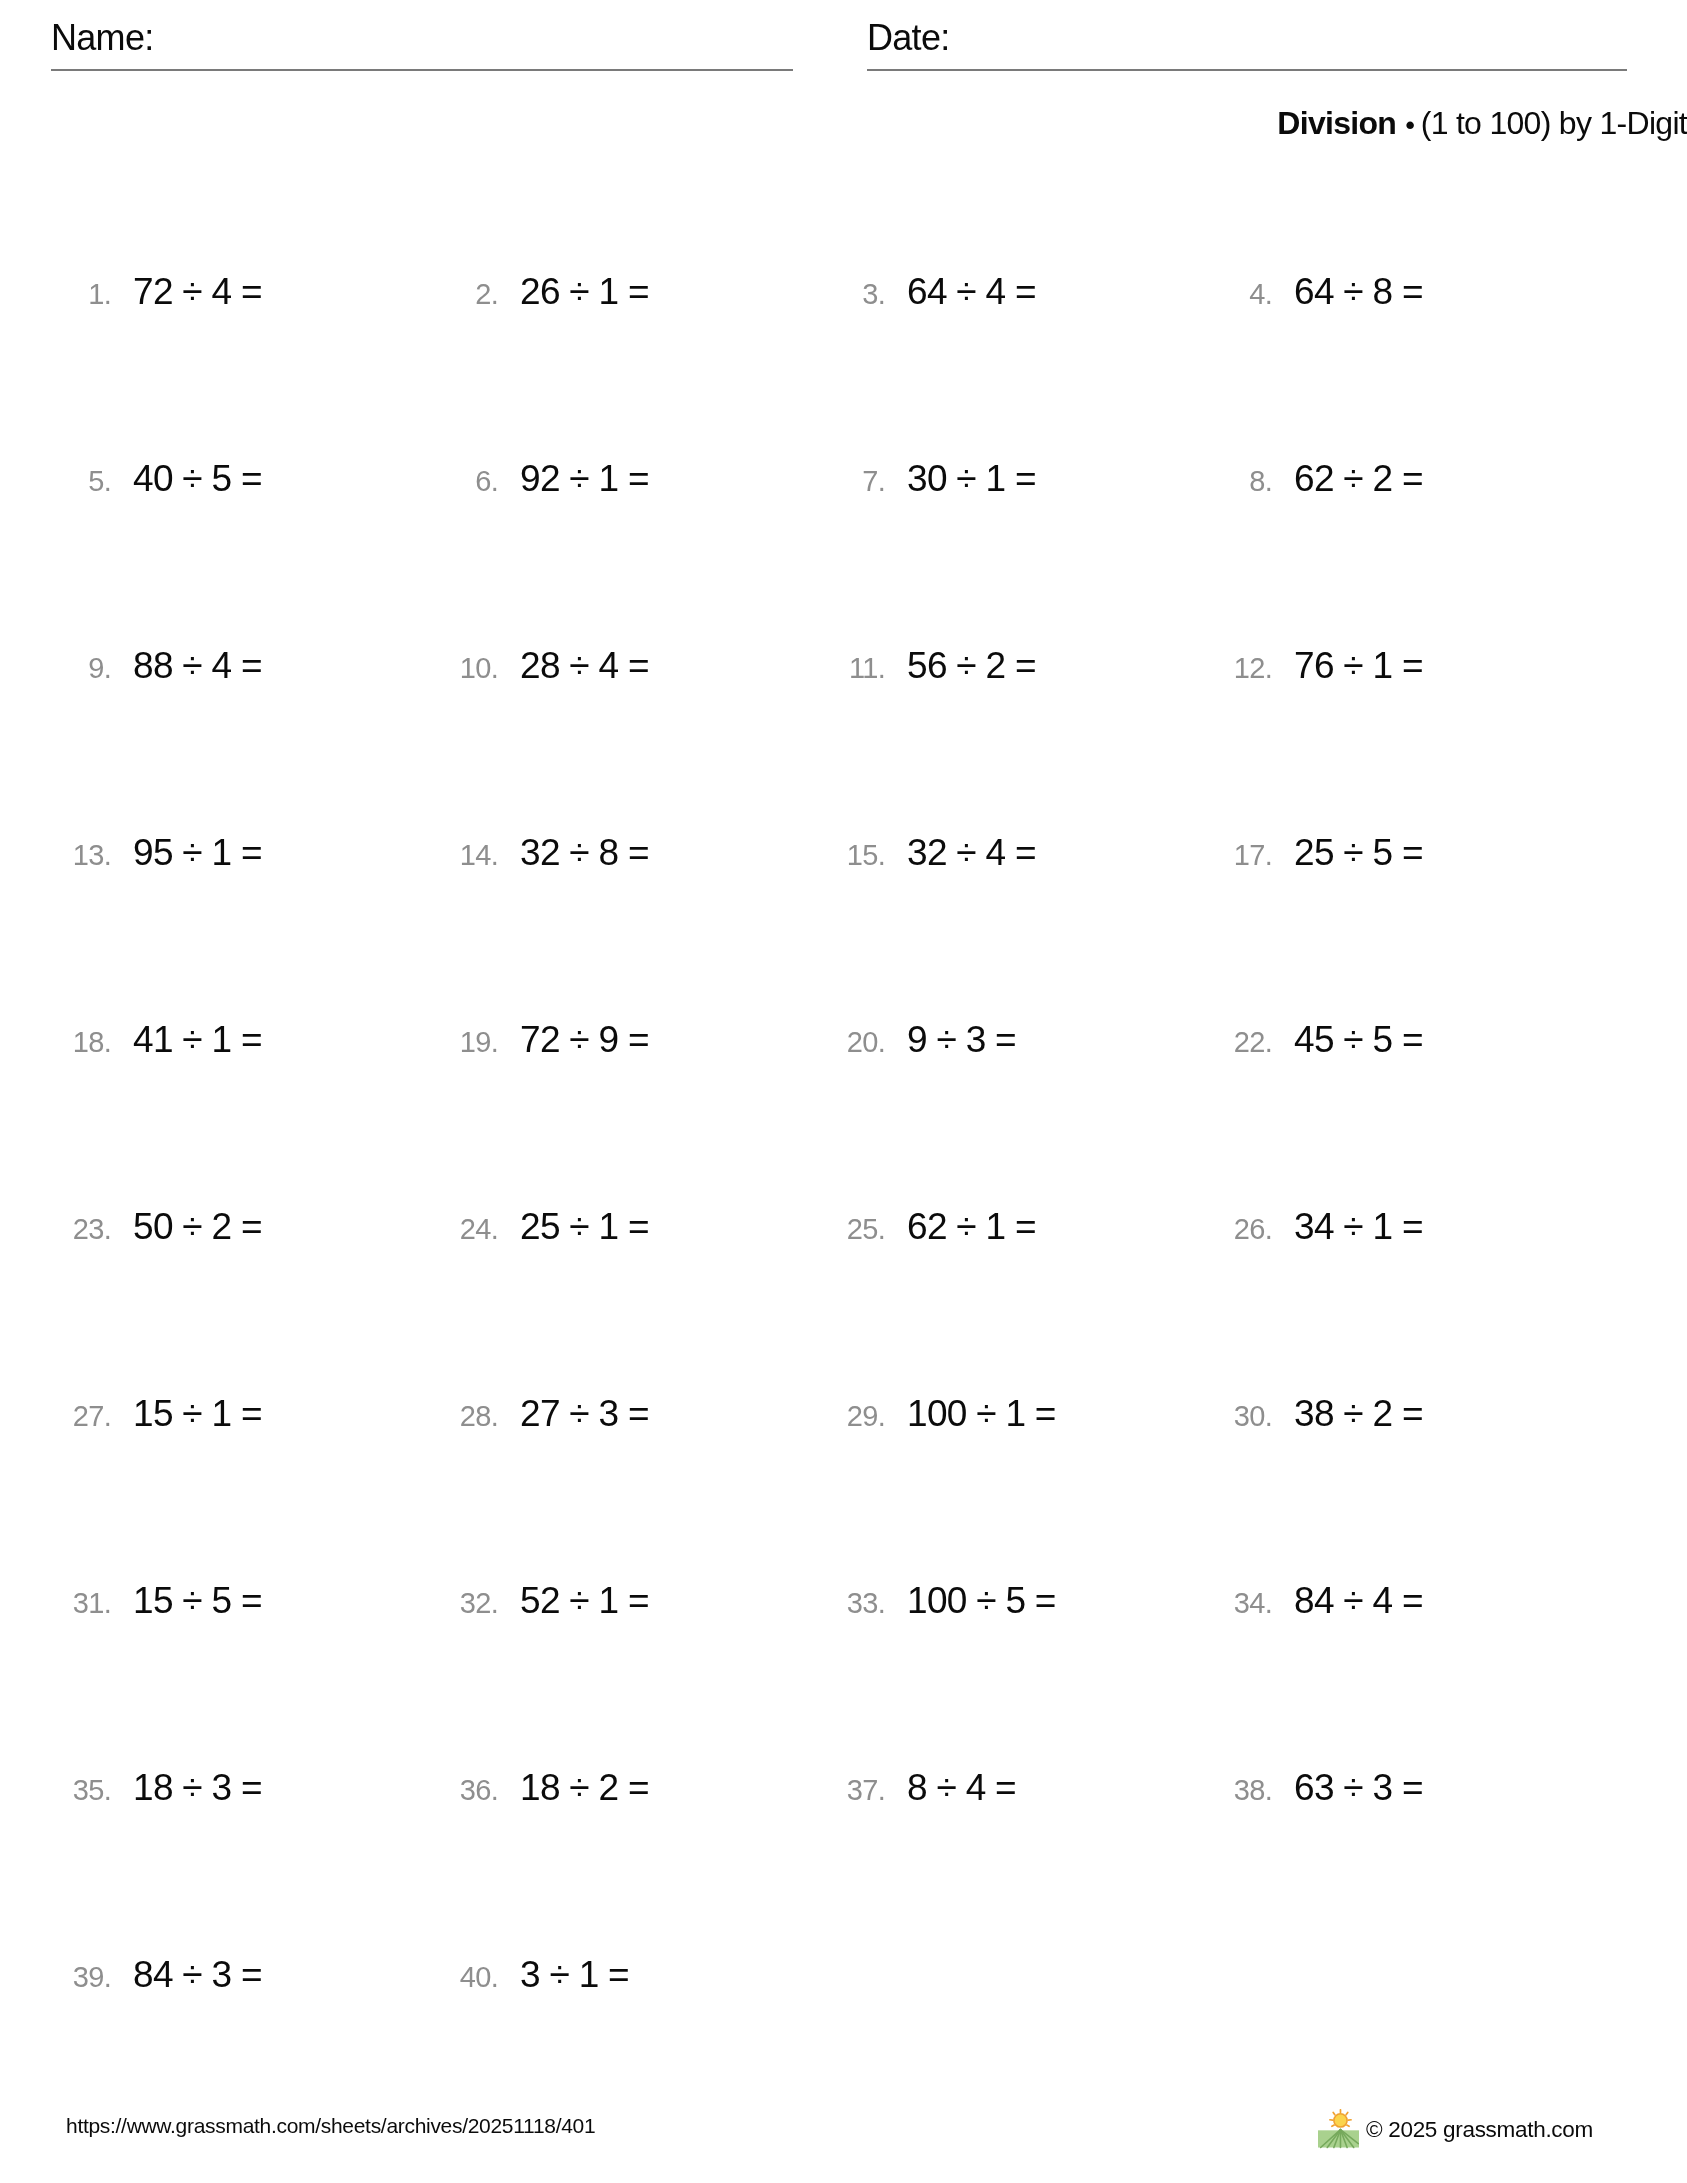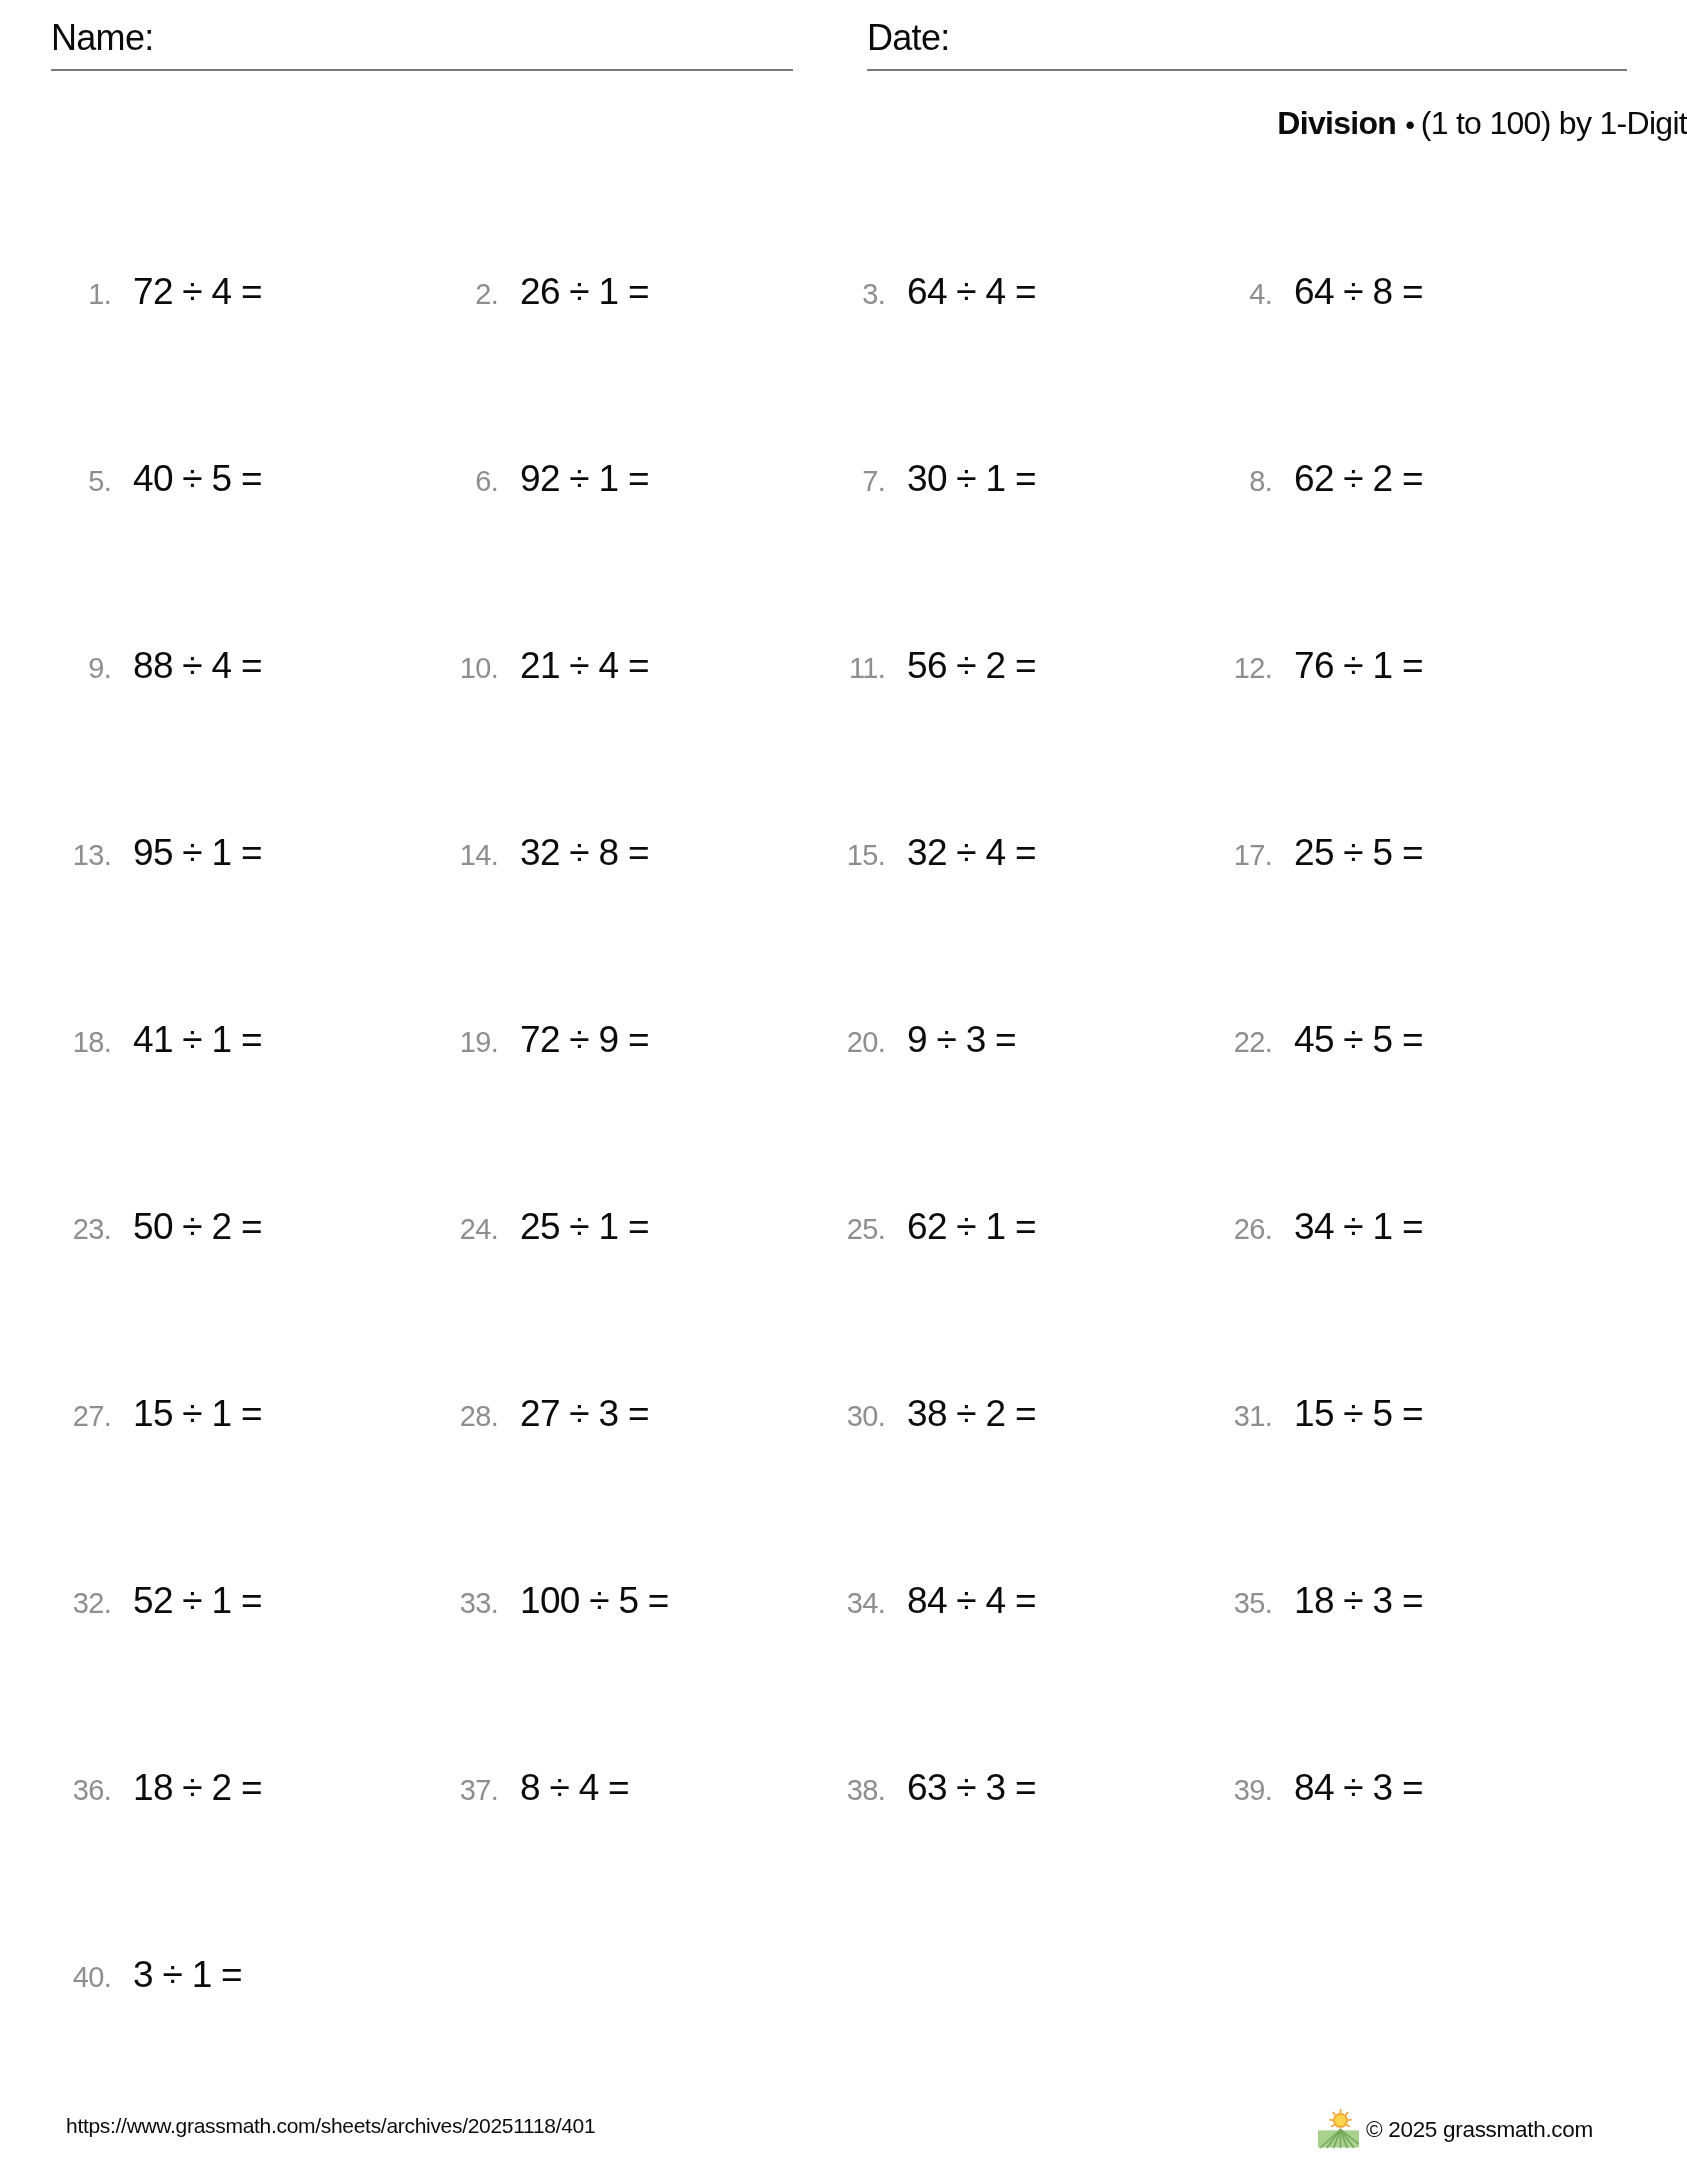--- a/index.html
+++ b/index.html
@@ -161,21 +161,21 @@
       <span class="problem-expression">62 ÷ 2 =</span>
     </div>
 
     <div class="problem">
       <span class="problem-number">9.</span>
       <span class="problem-expression">88 ÷ 4 =</span>
     </div>
 
     <div class="problem">
       <span class="problem-number">10.</span>
-      <span class="problem-expression">21 ÷ 4 =</span>
+      <span class="problem-expression">28 ÷ 4 =</span>
     </div>
 
     <div class="problem">
       <span class="problem-number">11.</span>
       <span class="problem-expression">56 ÷ 2 =</span>
     </div>
 
     <div class="problem">
       <span class="problem-number">12.</span>
       <span class="problem-expression">76 ÷ 1 =</span>
@@ -246,20 +246,24 @@
     <div class="problem">
       <span class="problem-number">27.</span>
       <span class="problem-expression">15 ÷ 1 =</span>
     </div>
 
     <div class="problem">
       <span class="problem-number">28.</span>
       <span class="problem-expression">27 ÷ 3 =</span>
     </div>
 
+    <div class="problem">
+      <span class="problem-number">29.</span>
+      <span class="problem-expression">100 ÷ 1 =</span>
+    </div>
 
     <div class="problem">
       <span class="problem-number">30.</span>
       <span class="problem-expression">38 ÷ 2 =</span>
     </div>
 
     <div class="problem">
       <span class="problem-number">31.</span>
       <span class="problem-expression">15 ÷ 5 =</span>
     </div>

